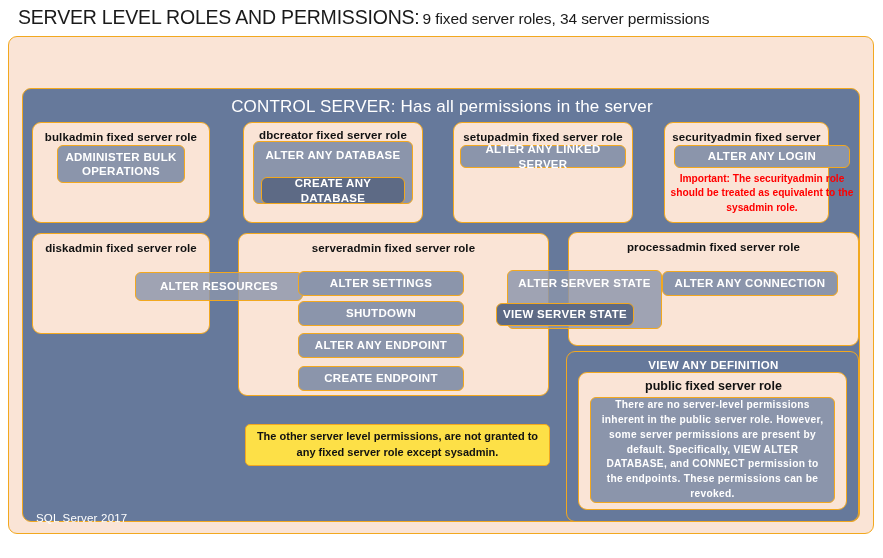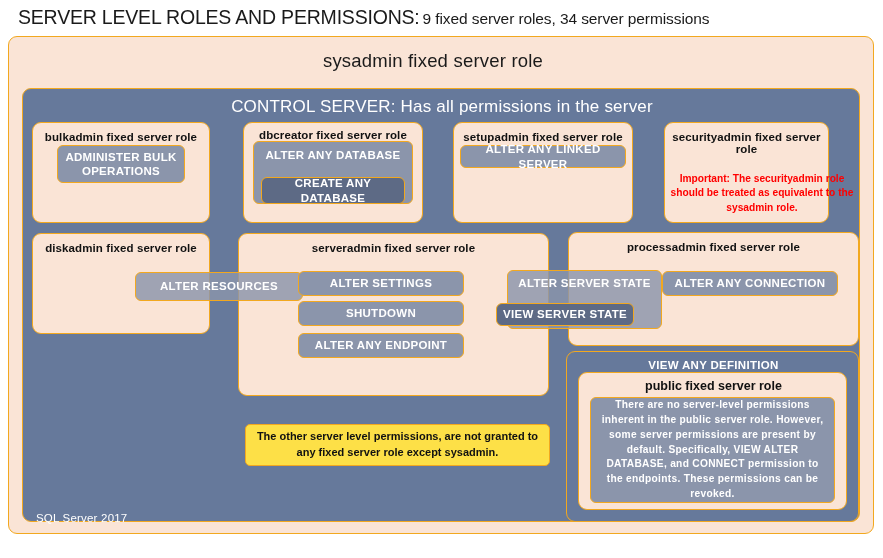--- a/index.html
+++ b/index.html
@@ -148,21 +148,20 @@
 </head>
 <body>
 
 <div class="page">
 
   <div id="title-bar">
     <span id="title-main">SERVER LEVEL ROLES AND PERMISSIONS:</span><span id="title-sub">9 fixed server roles, 34 server permissions</span>
   </div>
 
   <div id="sysadmin-box" class="peach"></div>
-  <div id="sysadmin-label">sysadmin  fixed  server  role</div>
 
   <div id="control-server-box" class="slate">
     <div id="control-server-label">CONTROL SERVER: Has all permissions in the server</div>
   </div>
 
   <div id="bulkadmin-box" class="peach">
     <div class="role-label" style="top:8px;">bulkadmin  fixed server role</div>
   </div>
   <div id="perm-administer-bulk" class="perm">ADMINISTER  BULK OPERATIONS</div>
 
@@ -173,38 +172,40 @@
   <div id="perm-create-any-db" class="perm perm-dark">CREATE  ANY DATABASE</div>
 
   <div id="setupadmin-box" class="peach">
     <div class="role-label" style="top:8px;">setupadmin fixed server role</div>
   </div>
   <div id="perm-alter-linked" class="perm">ALTER ANY LINKED SERVER</div>
 
   <div id="securityadmin-box" class="peach">
     <div class="role-label" style="top:8px;">securityadmin  fixed server role</div>
   </div>
+  <div id="perm-alter-login" class="perm">ALTER ANY LOGIN</div>
   <div id="securityadmin-note">Important:  The securityadmin role should  be treated as equivalent to the sysadmin role.</div>
 
   <div id="diskadmin-box" class="peach">
     <div class="role-label" style="top:8px;">diskadmin  fixed server role</div>
   </div>
 
   <div id="serveradmin-box" class="peach">
     <div class="role-label" style="top:8px;">serveradmin fixed server role</div>
   </div>
 
   <div id="processadmin-box" class="peach">
     <div class="role-label" style="top:8px;">processadmin fixed server role</div>
   </div>
 
   <div id="perm-alter-resources" class="perm perm-trans">ALTER RESOURCES</div>
   <div id="perm-alter-settings" class="perm">ALTER SETTINGS</div>
   <div id="perm-shutdown" class="perm">SHUTDOWN</div>
   <div id="perm-alter-endpoint" class="perm">ALTER ANY ENDPOINT</div>
+  <div id="perm-create-endpoint" class="perm">CREATE  ENDPOINT</div>
 
   <div id="perm-alter-server-state" class="perm perm-trans">ALTER  SERVER  STATE</div>
   <div id="perm-view-server-state" class="perm perm-dark">VIEW  SERVER  STATE</div>
   <div id="perm-alter-connection" class="perm">ALTER ANY CONNECTION</div>
 
   <div id="viewanydef-box" class="slate">
     <div id="viewanydef-label">VIEW  ANY DEFINITION</div>
   </div>
   <div id="public-box" class="peach">
     <div id="public-label">public  fixed server role</div>

